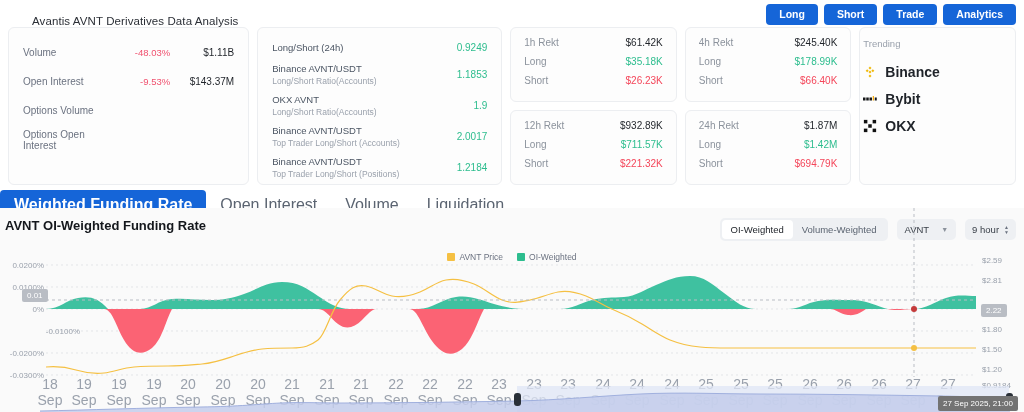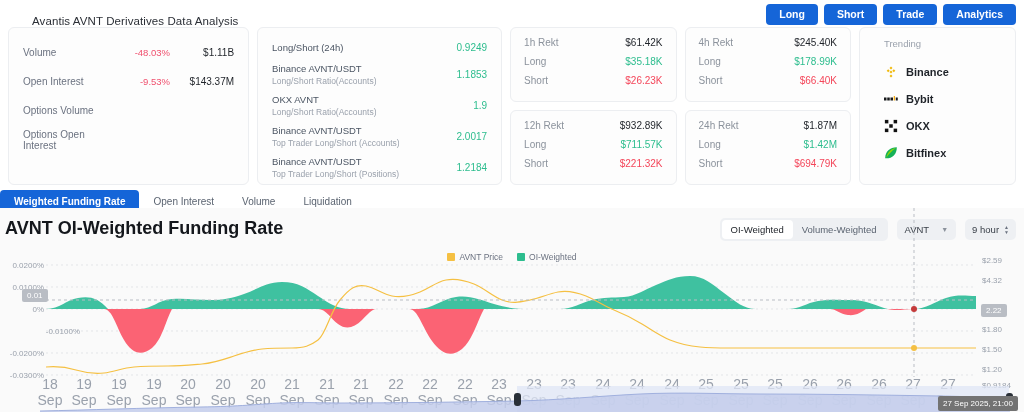--- a/index.html
+++ b/index.html
@@ -26,53 +26,53 @@
   
   .cards { position:absolute; left:8px; top:27px; width:1008px; height:158px; display:flex; gap:8px; }
   .card {
     background:#fdfdfd; border:1px solid #eceef1; border-radius:6px;
   }
   .card-a { width:243px; padding:10px 14px; }
   .card-b { width:247px; padding:8px 14px; }
   .mid-col { width:344px; display:flex; flex-direction:column; gap:8px; }
   .mid-row { display:flex; gap:8px; height:75px; }
   .card-c { flex:1; padding:9px 13px; }
-  .card-d { width:158px; padding:10px 24px; }
+  .card-d { width:158px; padding:10px 3px; }
 
   .srow { display:flex; align-items:center; height:29px; font-size:10px; }
   .srow .lbl { color:#6b7280; flex:1; }
   .srow .pct { color:#f0506e; width:58px; text-align:right; font-size:9.5px;}
   .srow .val { color:#1f2329; width:64px; text-align:right; }
 
   .lrow { display:flex; align-items:center; justify-content:space-between; min-height:23px; padding:3px 0; }
   .lrow .lname { font-size:9.5px; color:#4b5563; line-height:13px; }
   .lrow .lsub { font-size:8.5px; color:#9aa1ac; line-height:12px; }
   .lrow .lval { font-size:10px; color:#2dbd8e; }
 
   .rrow { display:flex; justify-content:space-between; height:19px; font-size:10px; }
   .rrow .rk { color:#8b929c; }
   .rrow .rv { color:#1f2329; }
   .rv.up { color:#2dbd8e; }
   .rv.down { color:#f4465a; }
 
   .trend-title { font-size:9.5px; color:#9aa1ac; margin-bottom:9px; }
-  .trend-item { display:flex; align-items:center; gap:8px; height:27px; font-size:11px; color:#1f2329; font-weight:bold; }
+  .trend-item { display:flex; align-items:center; gap:8px; height:27px; font-size:14px; color:#1f2329; font-weight:bold; }
   .ex-ico { width:14px; height:14px; display:block; }
 
   
   .tabs { position:absolute; left:0px; top:190px; display:flex; align-items:center; }
   .tab {
-    font-size:10px; color:#5b6471; padding:6px 14px; border-radius:4px;
+    font-size:16px; color:#5b6471; padding:6px 14px; border-radius:4px;
     cursor:pointer; white-space:nowrap;
   }
   .tab.active { background:#1565d8; color:#fff; font-weight:bold; }
 
   
   .chart-wrap { position:absolute; left:0; top:208px; width:1024px; height:204px; background:#fafafa; }
-  .chart-title { position:absolute; left:5px; top:10px; font-size:18px; font-weight:bold; color:#14171c; }
+  .chart-title { position:absolute; left:5px; top:10px; font-size:13px; font-weight:bold; color:#14171c; }
 
   .ctrls { position:absolute; right:8px; top:10px; display:flex; align-items:center; gap:9px; }
   .seg { display:flex; background:#eef0f3; border-radius:5px; padding:2px; }
   .seg span { font-size:9.5px; color:#5b6471; padding:4px 9px; border-radius:4px; cursor:pointer; }
   .seg span.on { background:#fff; color:#22262c; }
   .sel {
     background:#eef0f3; border-radius:5px; font-size:9.5px; color:#3a4049;
     padding:5px 8px; display:flex; align-items:center; gap:12px; cursor:pointer;
   }
   .sel .car { color:#8b929c; font-size:7px; }
@@ -274,27 +274,20 @@
             <rect x="1.5" y="1.5" width="6" height="6"></rect>
             <rect x="9" y="9" width="6" height="6"></rect>
             <rect x="16.5" y="1.5" width="6" height="6"></rect>
             <rect x="1.5" y="16.5" width="6" height="6"></rect>
             <rect x="16.5" y="16.5" width="6" height="6"></rect>
           </g>
         </svg>
         <span>OKX</span>
       </div>
 
-      <div class="trend-item">
-        <svg class="ex-ico" viewBox="0 0 24 24">
-          <path d="M2 21C2 9 10 2 22 2 22 15 13 22 2 21z" fill="#16b157"></path>
-          <path d="M4 20C6 11 12 5 20 3.5 13 9 8 14 4 20z" fill="#97d700"></path>
-        </svg>
-        <span>Bitfinex</span>
-      </div>
     </div>
   </div>
 
   <div class="tabs">
     <div class="tab active">Weighted Funding Rate</div>
     <div class="tab">Open Interest</div>
     <div class="tab">Volume</div>
     <div class="tab">Liquidation</div>
   </div>
 
@@ -397,21 +390,21 @@
     </svg>
 
     <div class="yl" style="left:0px;  top:53px;">0.0200%</div>
     <div class="yl" style="left:0px;  top:75px;">0.0100%</div>
     <div class="yl" style="left:0px;  top:97px;">0%</div>
     <div class="yl" style="left:0px;  top:119px;margin-left:36px;">-0.0100%</div>
     <div class="yl" style="left:0px;  top:141px;">-0.0200%</div>
     <div class="yl" style="left:0px;  top:163px;">-0.0300%</div>
 
     <div class="yr" style="top:48px;">$2.59</div>
-    <div class="yr" style="top:68px;">$4.32</div>
+    <div class="yr" style="top:68px;">$2.81</div>
     <div class="yr" style="top:97px;">$2.10</div>
     <div class="yr" style="top:117px;">$1.80</div>
     <div class="yr" style="top:137px;">$1.50</div>
     <div class="yr" style="top:157px;">$1.20</div>
     <div class="yr" style="top:173px;">$0.9184</div>
 
     <div class="badge-l">0.01</div>
     <div class="badge-r">2.22</div>
 
     <div class="xl" style="left:30px;">18 Sep</div>

